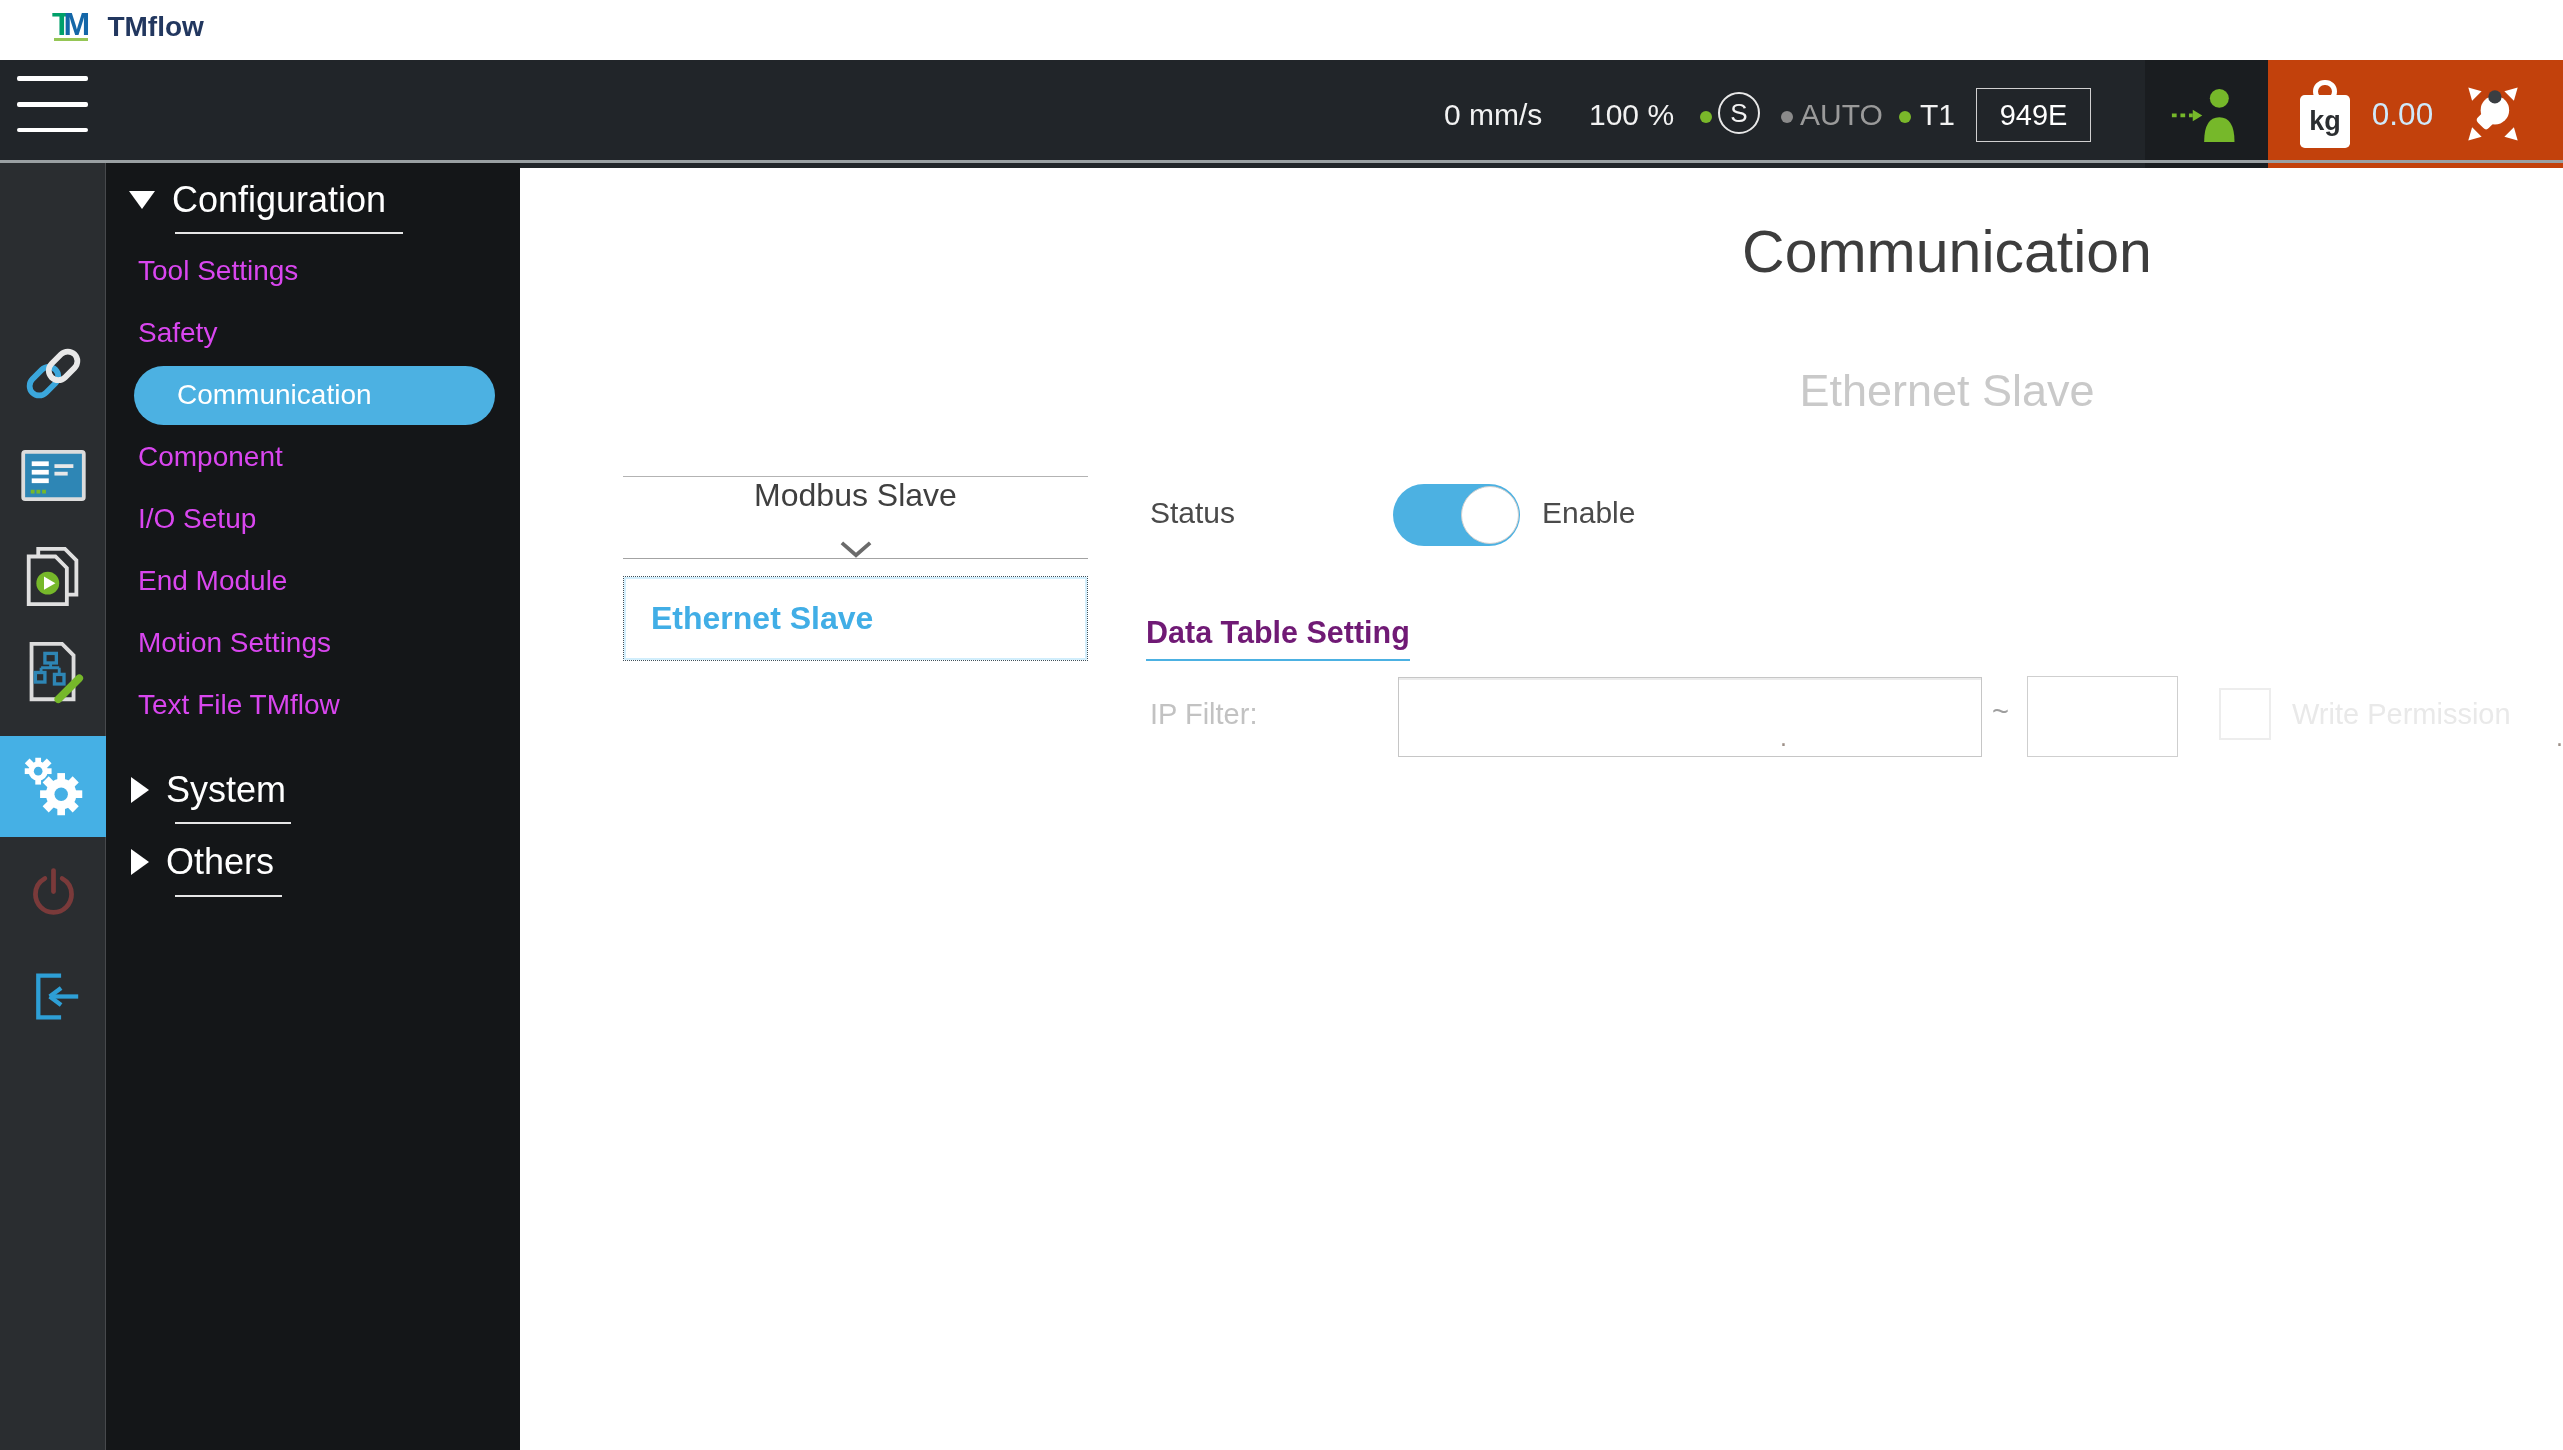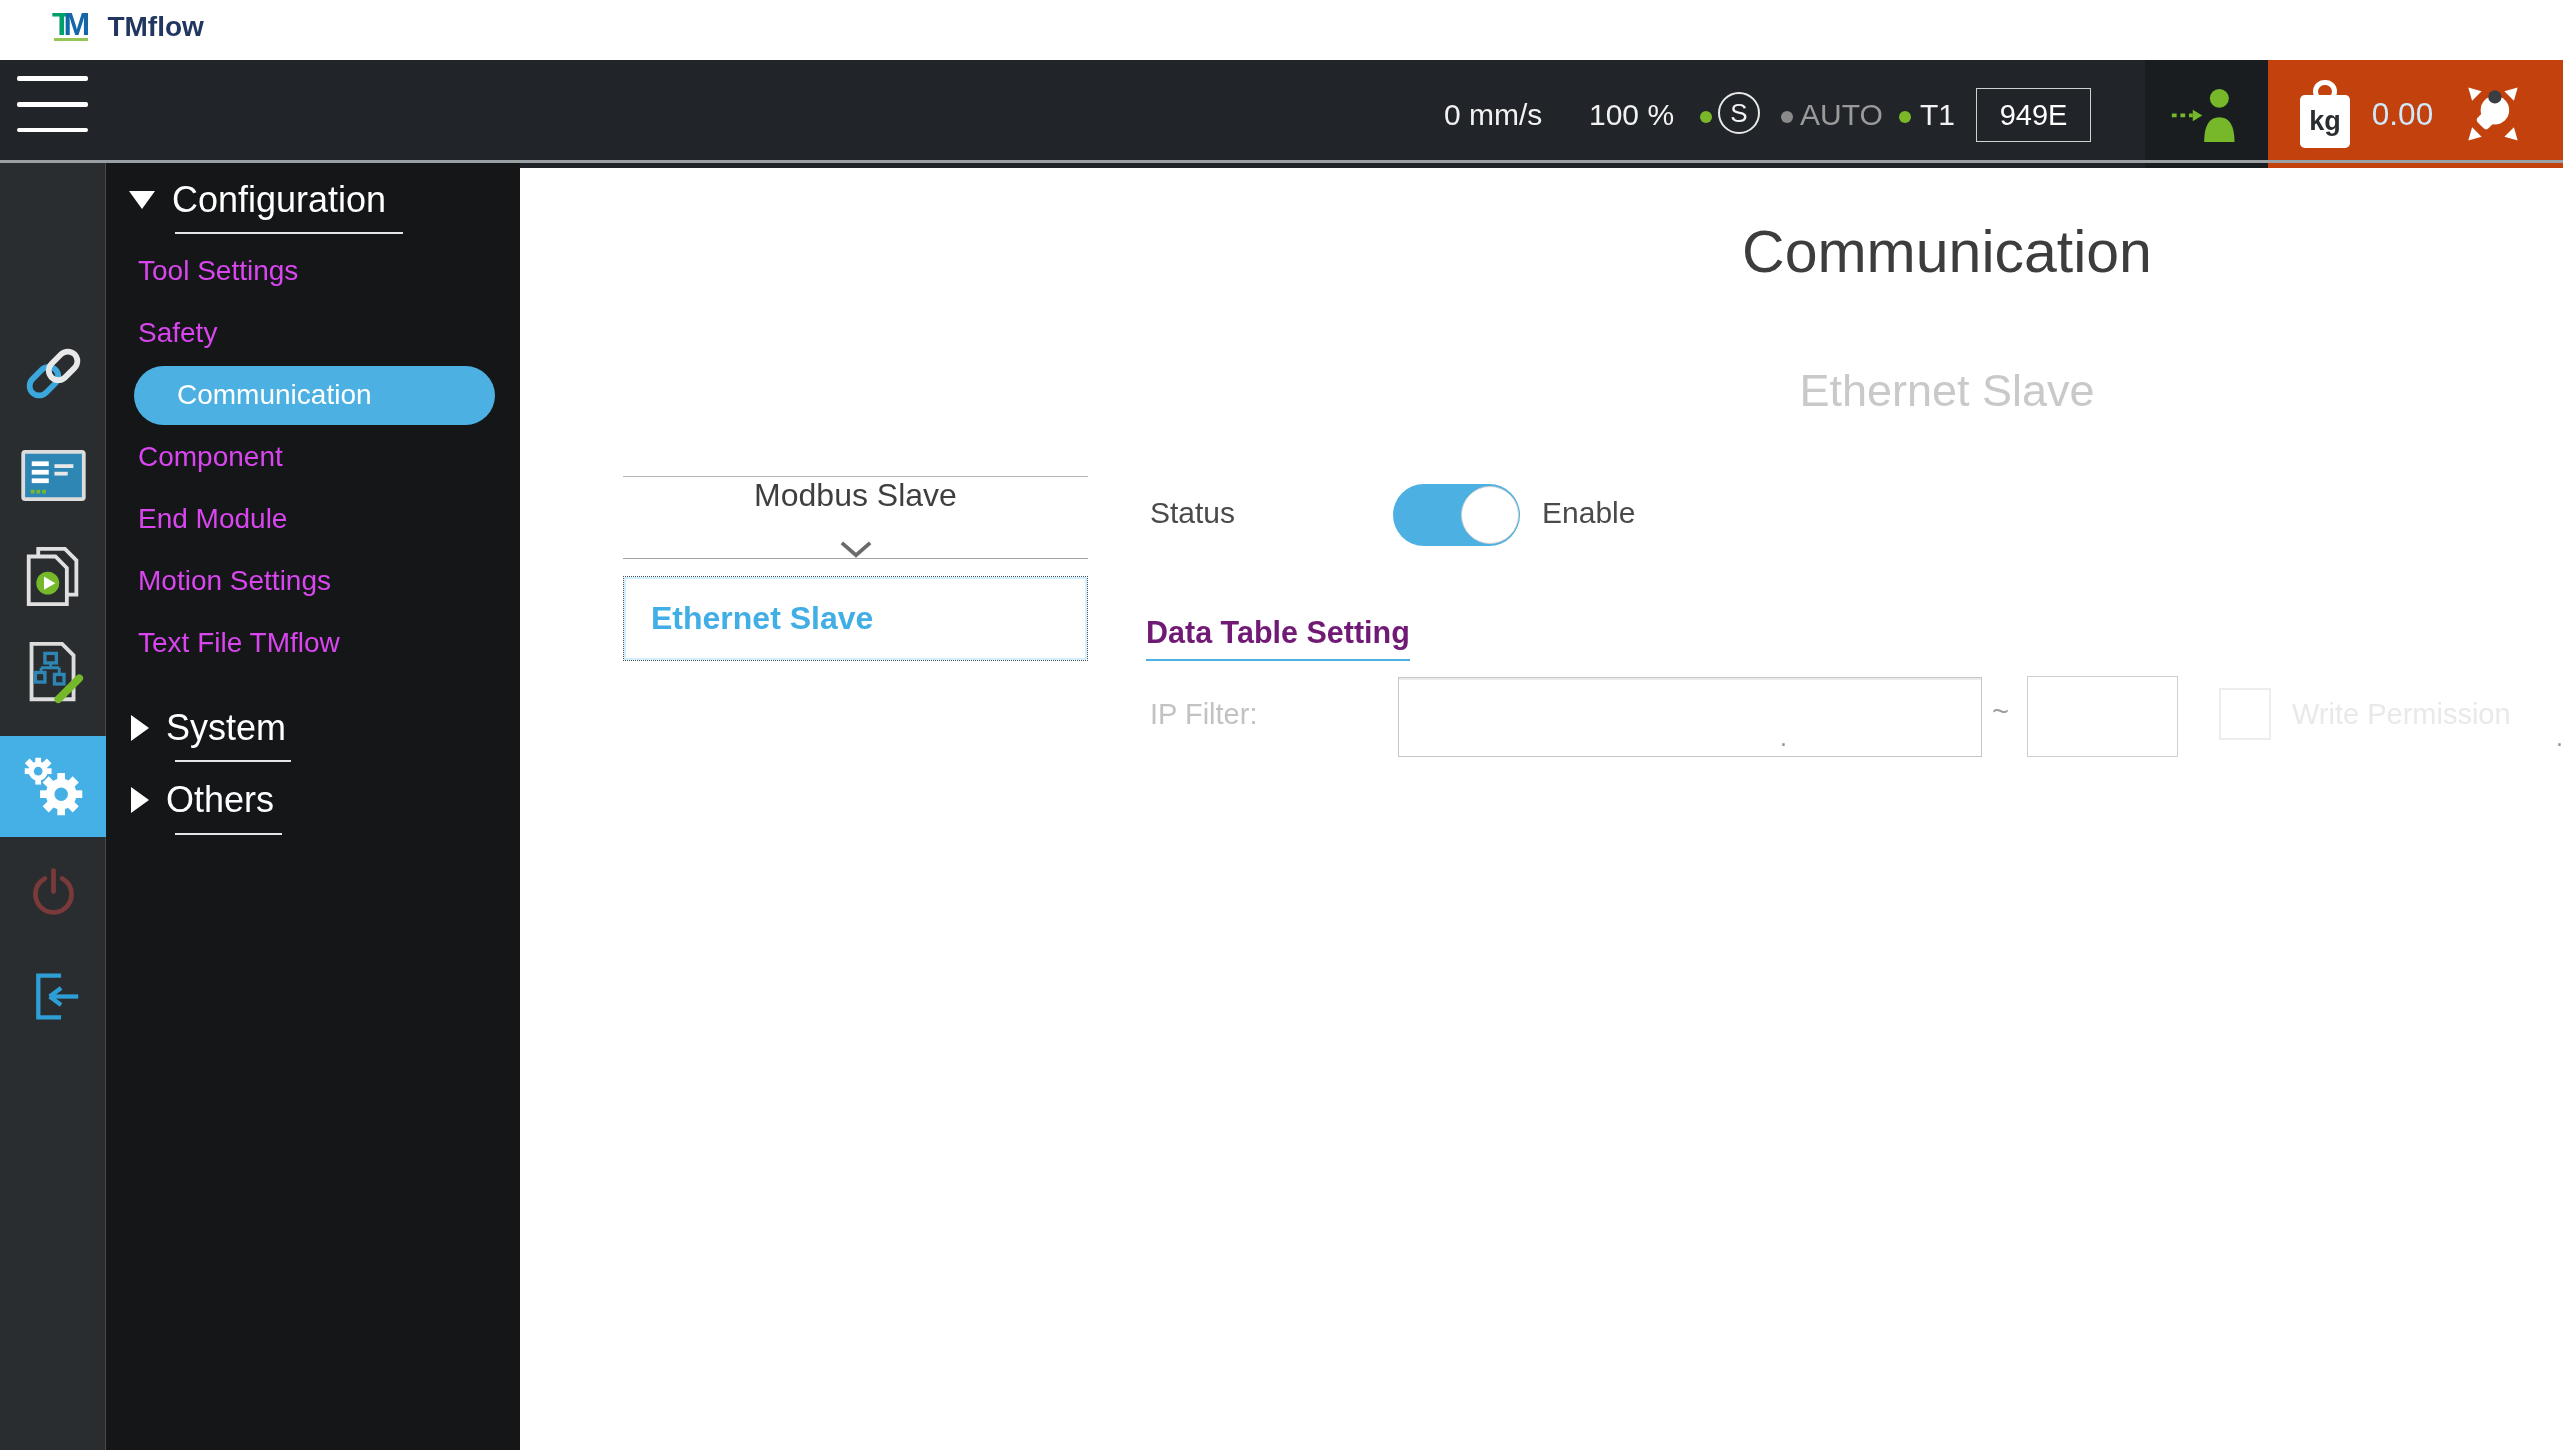--- a/index.html
+++ b/index.html
@@ -249,20 +249,21 @@
     <div class="menu-header first">
       <span class="tri-down"></span>
       <span>Configuration</span>
     </div>
     <div class="rule w-config"></div>
 
     <div class="menu-item">Tool Settings</div>
     <div class="menu-item">Safety</div>
     <div class="menu-item active">Communication</div>
     <div class="menu-item">Component</div>
+    <div class="menu-item">I/O Setup</div>
     <div class="menu-item">End Module</div>
     <div class="menu-item">Motion Settings</div>
     <div class="menu-item">Text File TMflow</div>
 
     <div class="menu-header sys">
       <span class="tri-right"></span>
       <span>System</span>
     </div>
     <div class="rule w-sys"></div>
 

